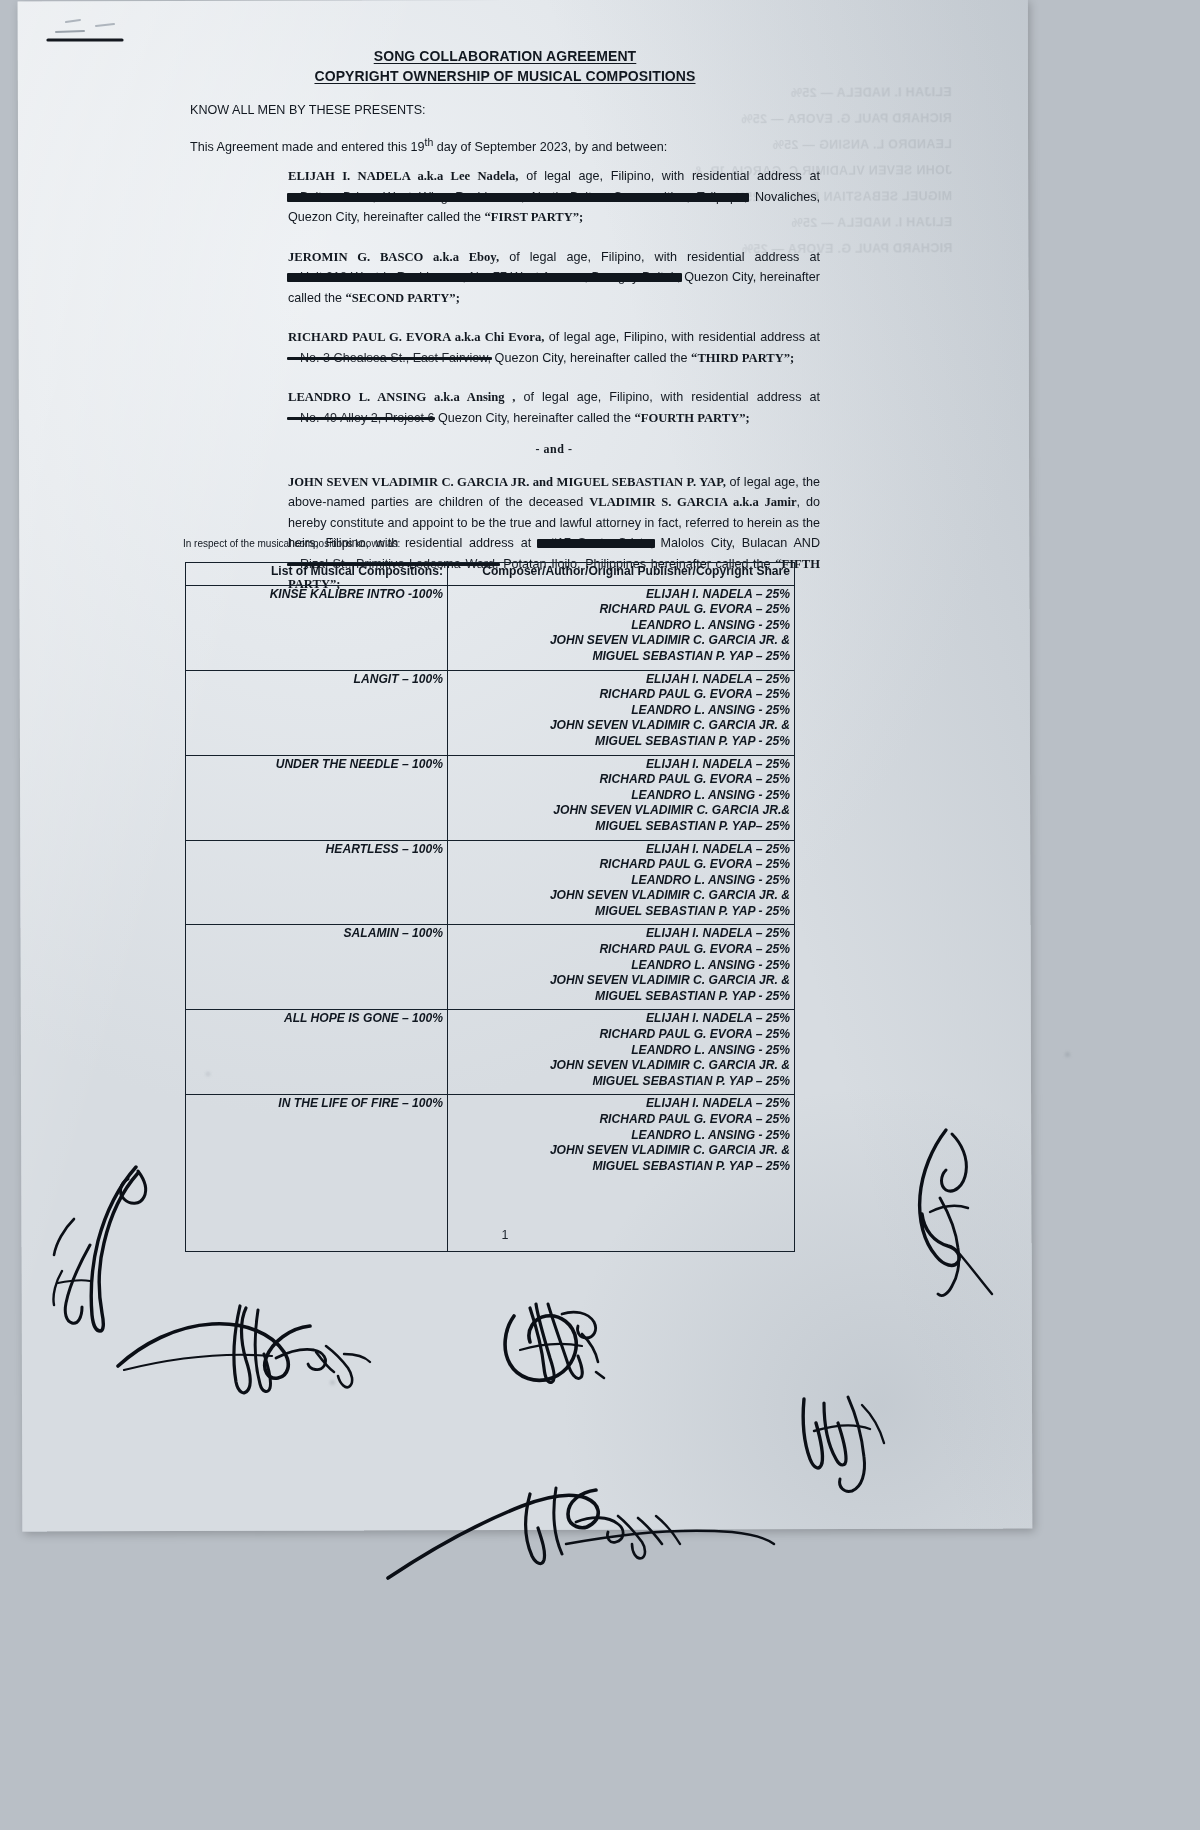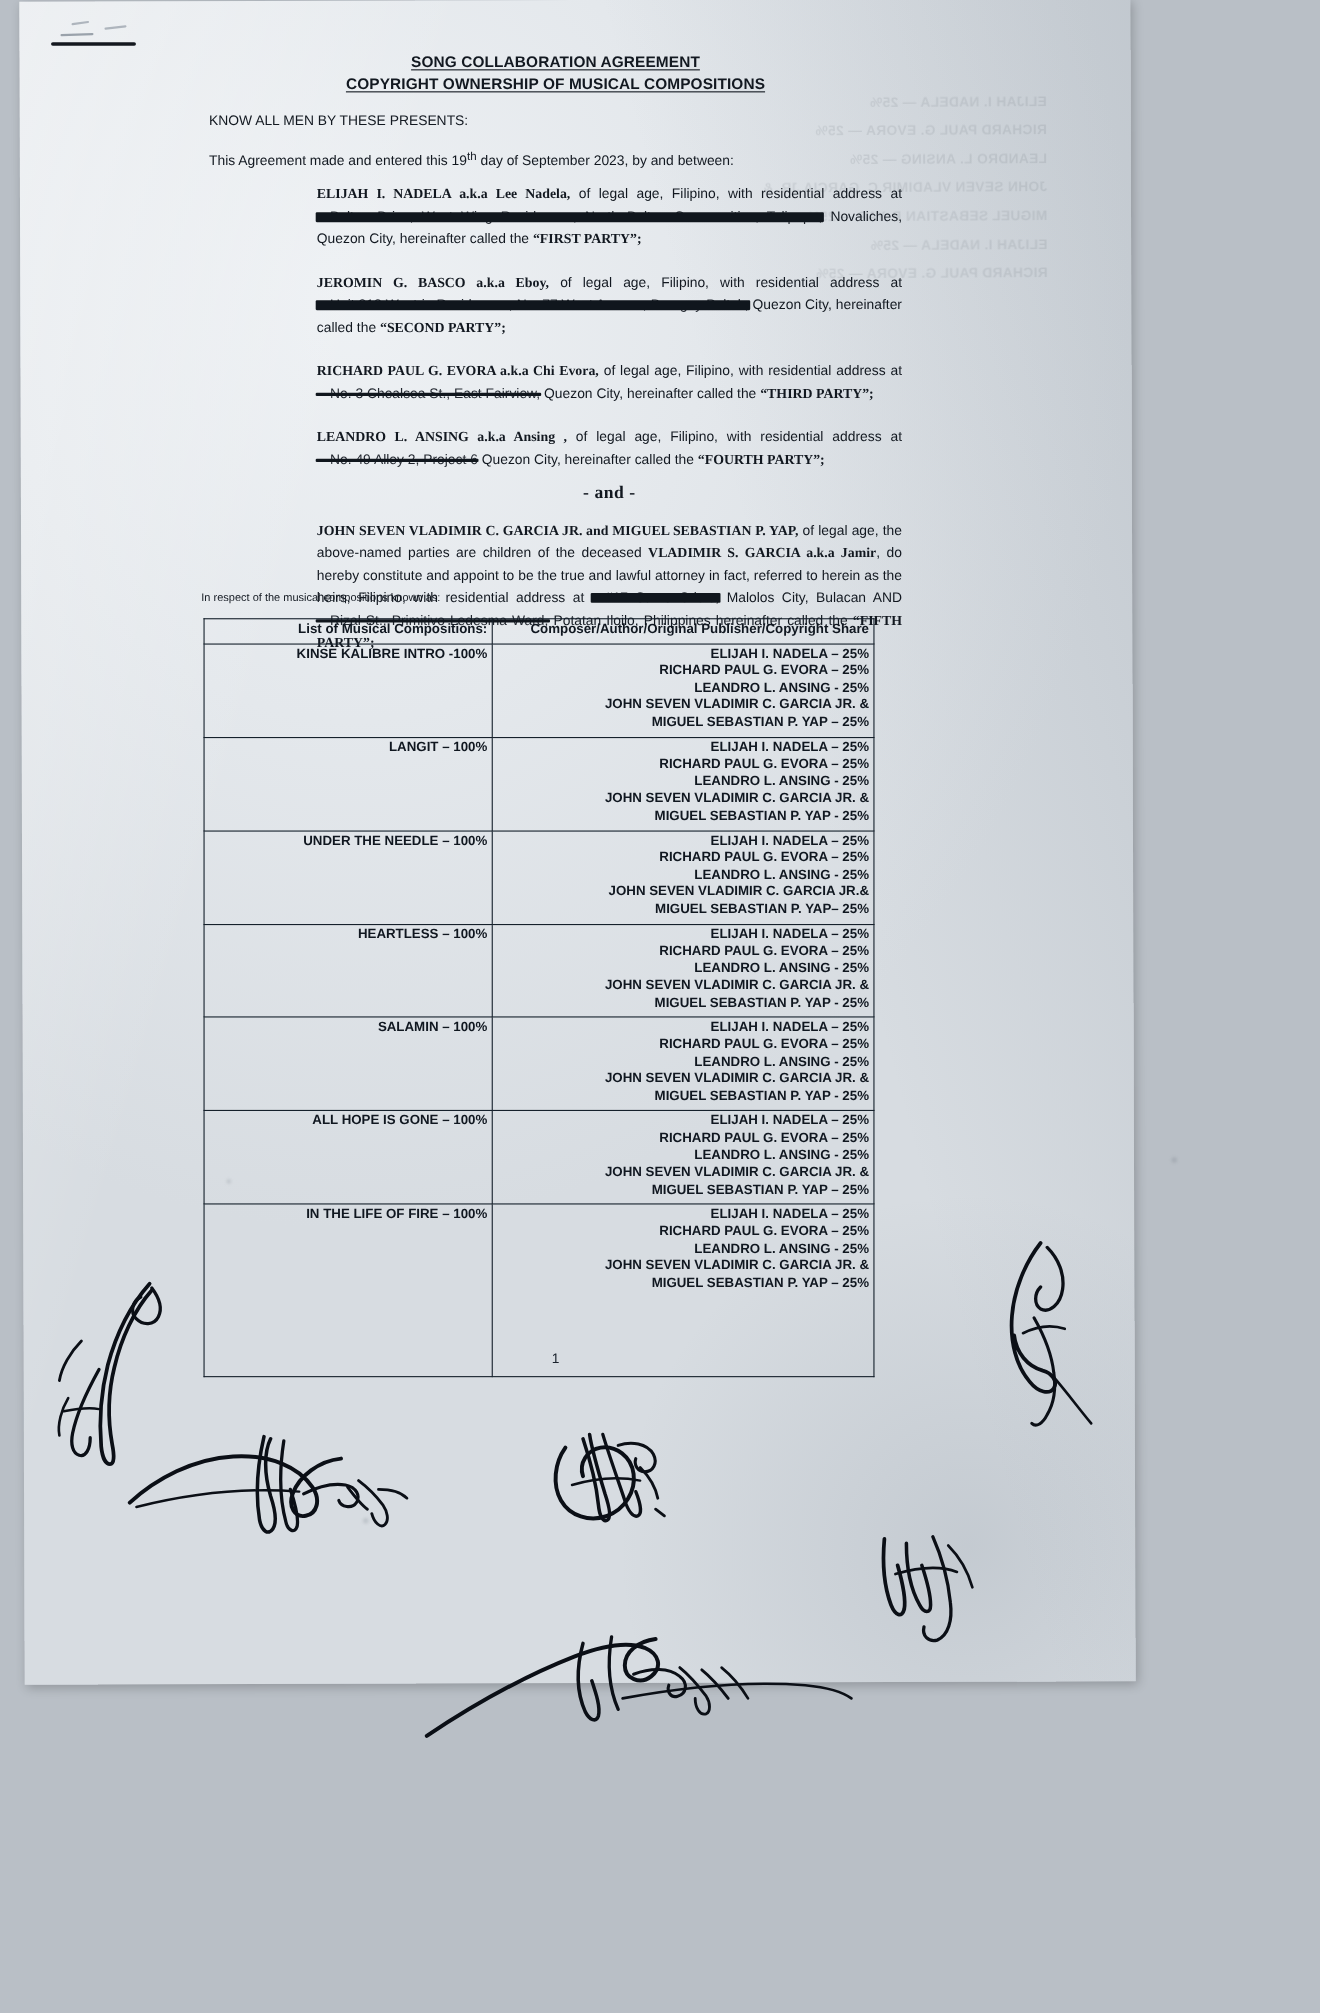--- a/index.html
+++ b/index.html
@@ -105,21 +105,21 @@
     top: 47%;
     height: 3.2px;
     background: #10161d;
     border-radius: 1px;
   }
   .redact.heavy::after { height: 9px; top: 22%; }
   .andline {
     text-align: center;
     padding-left: 98px;
     margin: -8px 0 12px 0;
-    font-size: 16px;
+    font-size: 12px;
   }
   .andline b { letter-spacing: .5px; }
   .inrespect {
     position: absolute;
     left: 183px;
     top: 538px;
     font-size: 10px;
   }
   table.comp {
     position: absolute;
@@ -133,21 +133,21 @@
   table.comp td, table.comp th {
     border: 1.3px solid #15202b;
     vertical-align: top;
     padding: 1px 4px 5px 4px;
     text-align: right;
     font-weight: 700;
     line-height: 15.6px;
   }
   table.comp th { font-weight: 700; }
   table.comp .col-left { width: 253px; }
-  table.comp tbody td { height: 74px; }
+  table.comp tbody td { height: 74px; font-style: italic; }
   table.comp tbody tr:last-child td { height: 150px; }
   .share-line { display: block; white-space: nowrap; }
   .page-no {
     position: absolute;
     left: 0; right: 0;
     top: 1228px;
     text-align: center;
     font-size: 12.5px;
     color: #1a222c;
   }

